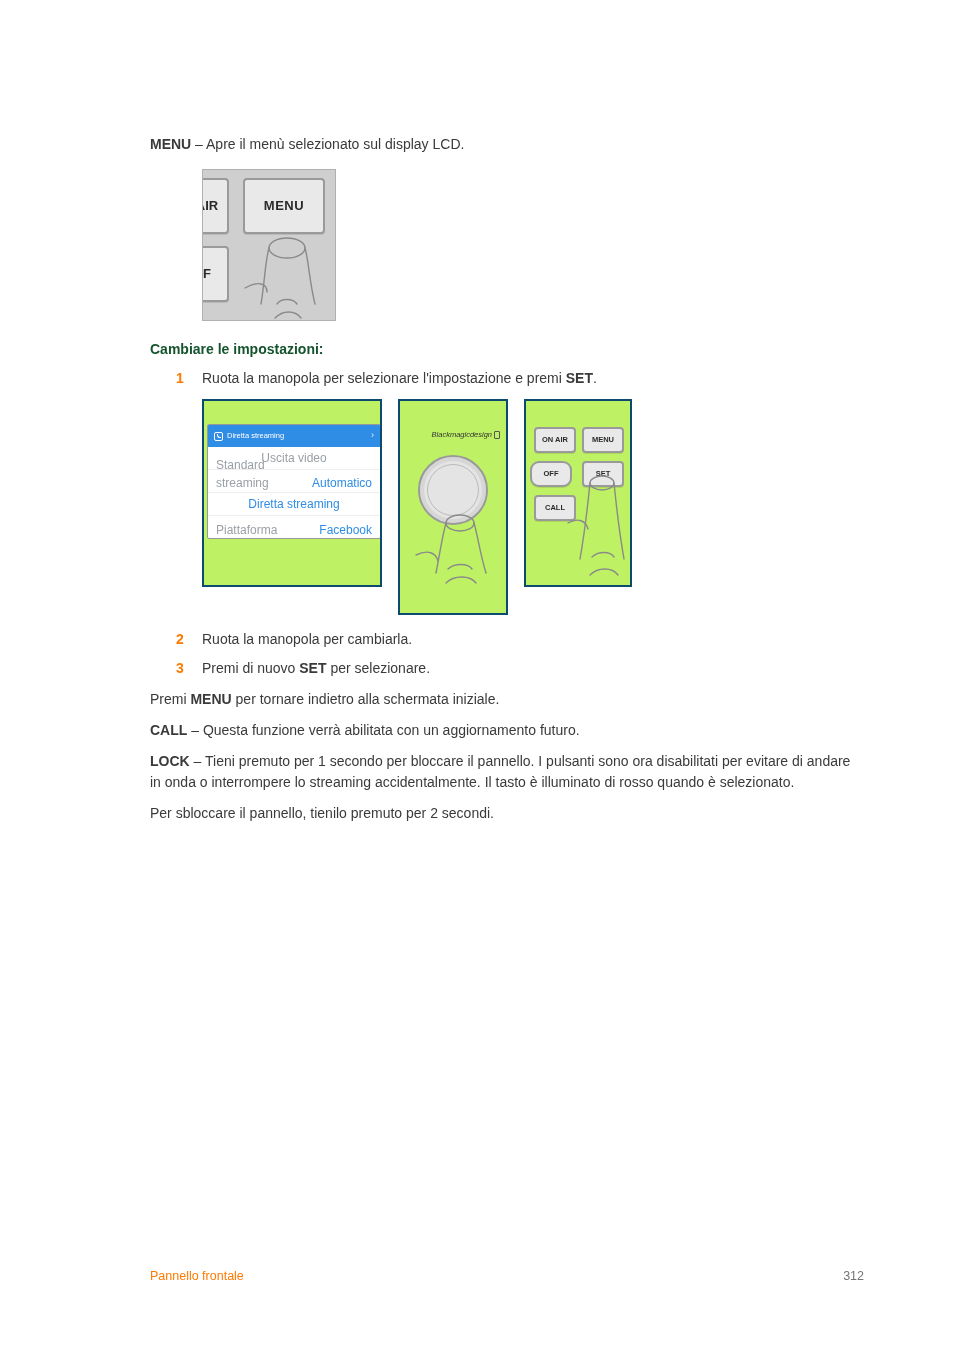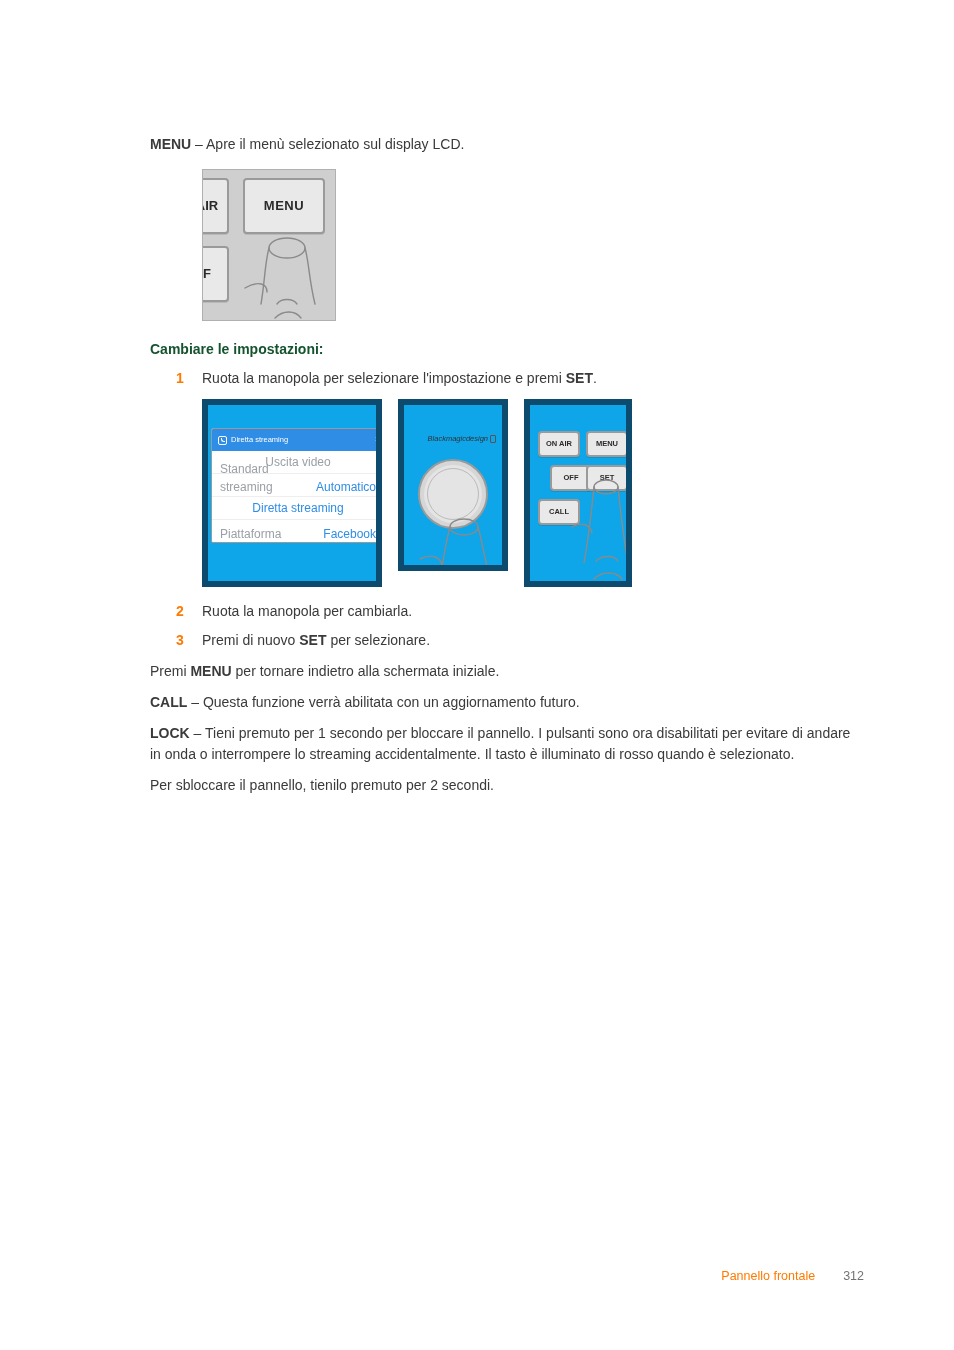--- a/index.html
+++ b/index.html
@@ -37,24 +37,24 @@
   .fig1 .air { left:-18px; top:8px; width:44px; height:56px; }
   .fig1 .menu { left:40px; top:8px; width:82px; height:56px; letter-spacing:0.5px; }
   .fig1 .f { left:-18px; top:76px; width:44px; height:56px; }
   .finger { position:absolute; }
   .finger svg { display:block; }
   .fig1 .finger { left:34px; top:62px; }
 
   
   .fig2 { display:flex; gap:16px; margin: 10px 0 14px 52px; }
   .panel {
-    background:#0ea5e9; border:6px solid #0c4a6e; position:relative; overflow:hidden;
+    background:#bef264; border:2px solid #0c4a6e; position:relative; overflow:hidden;
   }
   .panelA { width:180px; height:188px; }
-  .panelB { width:110px; height:172px; }
+  .panelB { width:110px; height:216px; }
   .panelC { width:108px; height:188px;padding-left:40px; }
 
   
   .lcd {
     position:absolute; left:3px; top:23px; width:174px; height:115px;
     background:#fff; border:1px solid #999; border-radius:2px; overflow:hidden;
   }
   .lcd-hdr {
     height:22px; background:#2f8de6; color:#fff; display:flex; align-items:center;
     font-size:7.5px; padding:0 6px; justify-content:space-between;
@@ -78,32 +78,32 @@
     width:70px; height:70px; border-radius:50%; background:#e4e4e4;
     border:2px solid #9a9a9a; box-shadow: inset 0 0 0 4px #d6d6d6;
   }
   .knob:before{content:"";position:absolute;left:50%;top:50%;width:50px;height:50px;border-radius:50%;border:1px solid #bbb;transform:translate(-50%,-50%);}
   .panelB .finger { left:6px; top:112px; }
 
   
   .panelC .btn { width:42px; height:26px; font-size:7.5px; }
   .panelC .onair { left:8px; top:26px; }
   .panelC .menu2 { left:56px; top:26px; }
-  .panelC .off   { left:20px; top:60px; }
+  .panelC .off   { left:4px; top:60px;border-radius:9px; }
   .panelC .set   { left:56px; top:60px; }
   .panelC .call  { left:8px; top:94px; }
   .panelC .finger { left:40px; top:72px; }
 
   
   .fing-svg { stroke:#8a8a8a; stroke-width:1.4; fill:none; stroke-linecap:round; }
 
   
   .footer {
     position:absolute; bottom:64px; left:150px; right:90px;
-    display:flex; justify-content:flex-end; align-items:baseline; gap:28px;
+    display:flex; justify-content:space-between; align-items:baseline; gap:44px;
     font-size:12.5px;
   }
   .footer .sec { color:#ff7a00; }
   .footer .pg { color:#737373; }
 </style>
 </head>
 <body>
 
 <p class="para">
   <span class="bold">MENU</span><span> – Apre il menù selezionato sul display LCD.</span>

